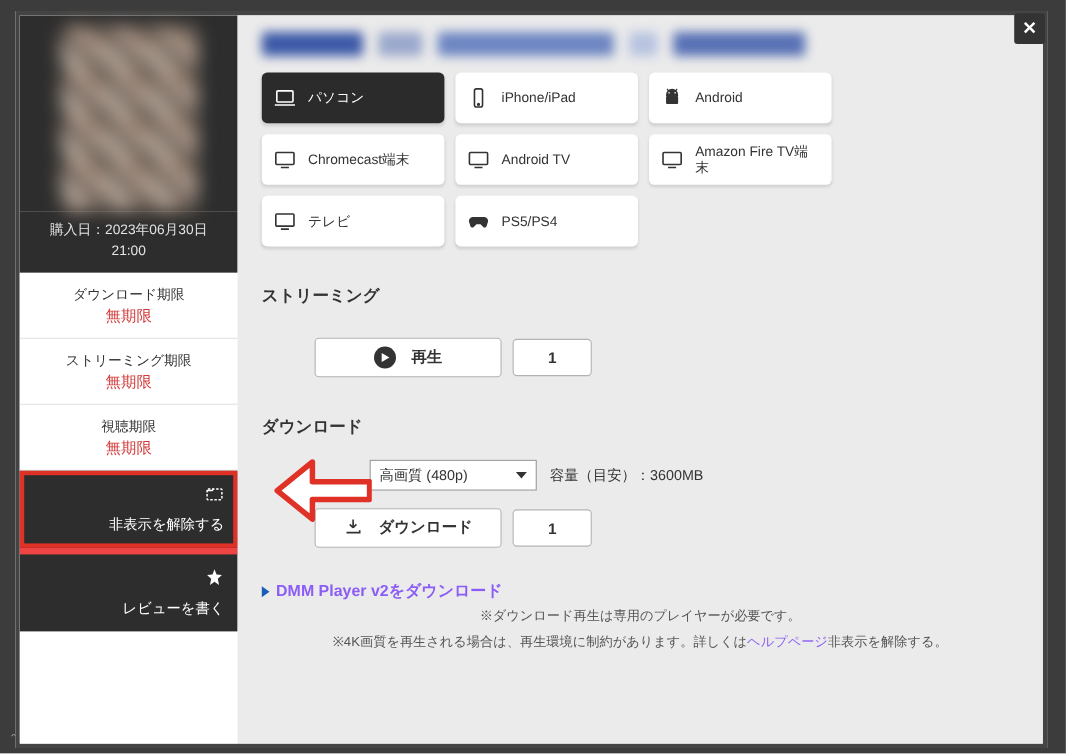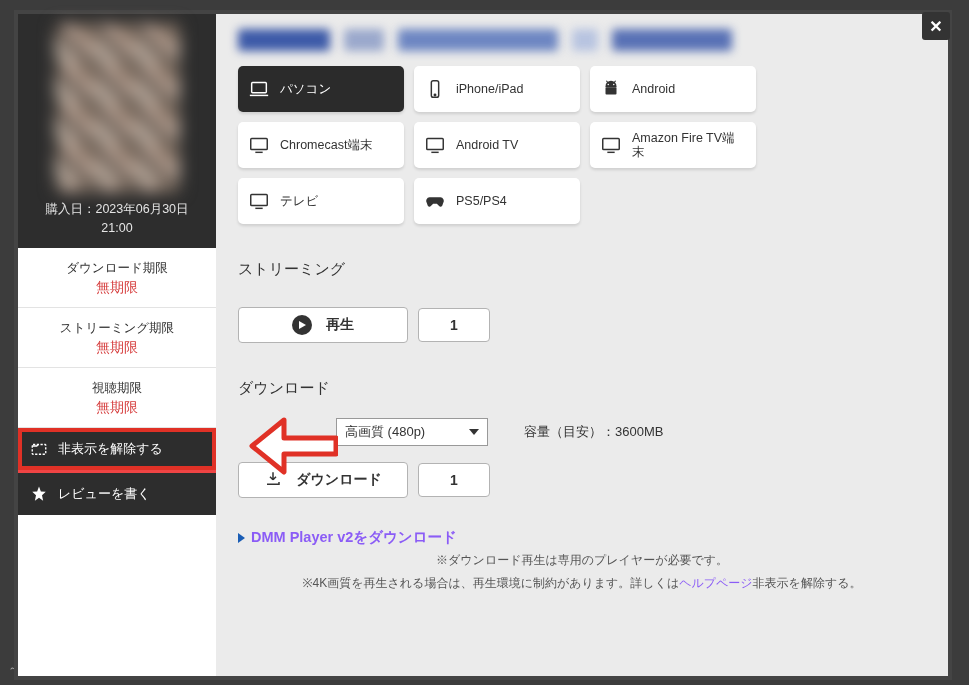--- a/index.html
+++ b/index.html
@@ -73,22 +73,23 @@
 .side-actions {
   background: #2d2d2d;
 }
 .side-act {
   display: flex; align-items: flex-end;
   gap: 10px;
   color: #fff;
   padding: 12px 12px;
   font-size: 13px;
   cursor: pointer;
-}
-.side-act + .side-act { border-top: 3px solid #ef4444; }
+  flex-direction: column;
+}
+.side-act + .side-act { border-top: 6px solid #ef4444; }
 .side-act.highlight { outline: 4px solid #e03126; outline-offset: -4px; }
 .side-icon { width: 18px; height: 18px; flex: 0 0 18px; }
 .side-icon svg { width: 18px; height: 18px; display: block; }
 
 .main {
   flex: 1;
   background: #ebebeb;
   padding: 12px 22px 20px 22px;
   overflow: auto;
 }
@@ -120,25 +121,25 @@
   padding: 0 10px;
   cursor: pointer;
   font-size: 13px;
 }
 .device.active { background: #2b2b2b; color: #fff; }
 .dev-icon { width: 22px; height: 22px; display: flex; align-items: center; justify-content: center; }
 .dev-icon svg { width: 22px; height: 22px; }
 .dev-label { line-height: 1.15; font-size: 12.5px; }
 
 .section-h {
-  font-size: 15px; font-weight: normal; color: #333;
+  font-size: 15px; font-weight: bold; color: #333;
   margin: 36px 0 28px;
 }
 .play-row, .dl-btn-row {
-  display: flex; align-items: center; gap: 10px;
+  display: flex; align-items: center; gap: 10px; margin-left: 48px;
 }
 .btn-wide {
   width: 170px; height: 36px;
   background: #fff;
   border: 1px solid #b3b3b3;
   border-radius: 4px;
   display: flex; align-items: center; justify-content: center;
   gap: 14px;
   font-size: 14px; font-weight: bold;
   cursor: pointer;
@@ -169,21 +170,21 @@
   width: 152px; height: 28px;
   background: #fff;
   border: 1px solid #999;
   display: flex; align-items: center; justify-content: space-between;
   padding: 0 8px;
   font-size: 13px;
   cursor: pointer;
   margin-left: 98px;
 }
 .select .caret { border-top: 6px solid #333; border-left: 5px solid transparent; border-right: 5px solid transparent; }
-.size-text { font-size: 13px; color: #333; margin-left: 24px; }
+.size-text { font-size: 13px; color: #333; }
 
 .dl-buttons { margin-top: 16px; }
 
 .links { margin-top: 30px; }
 .link-row {
   display: flex; align-items: center; gap: 6px;
   color: #8b5cf6; font-weight: bold; font-size: 14.5px;
   cursor: pointer; margin-bottom: 4px;
 }
 .link-row .tri {

